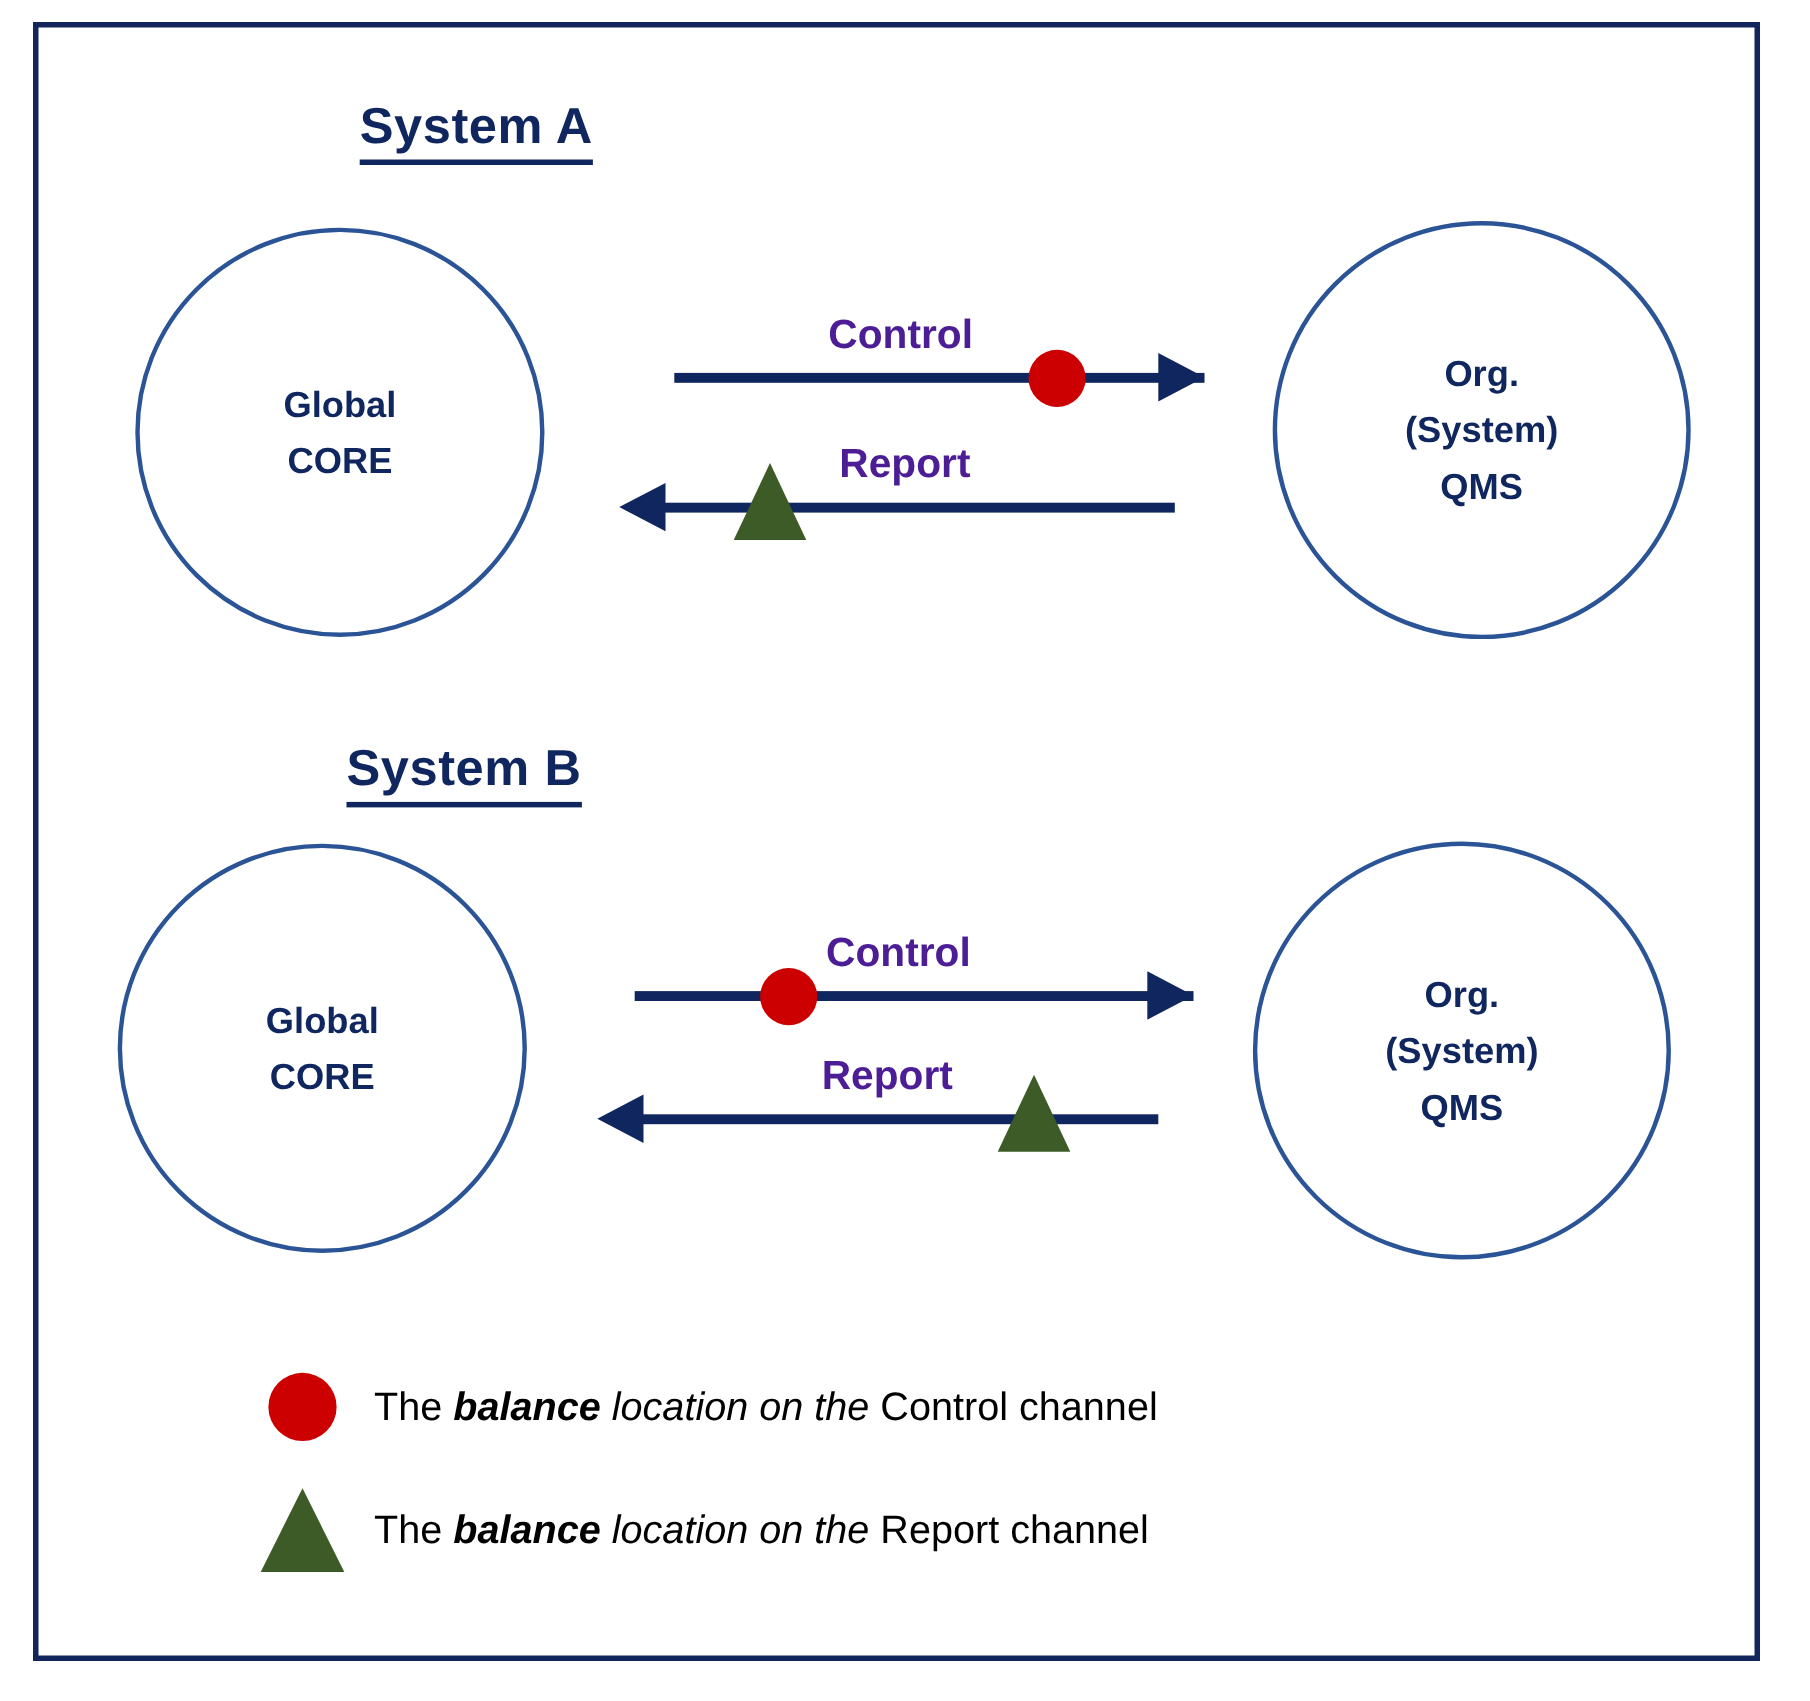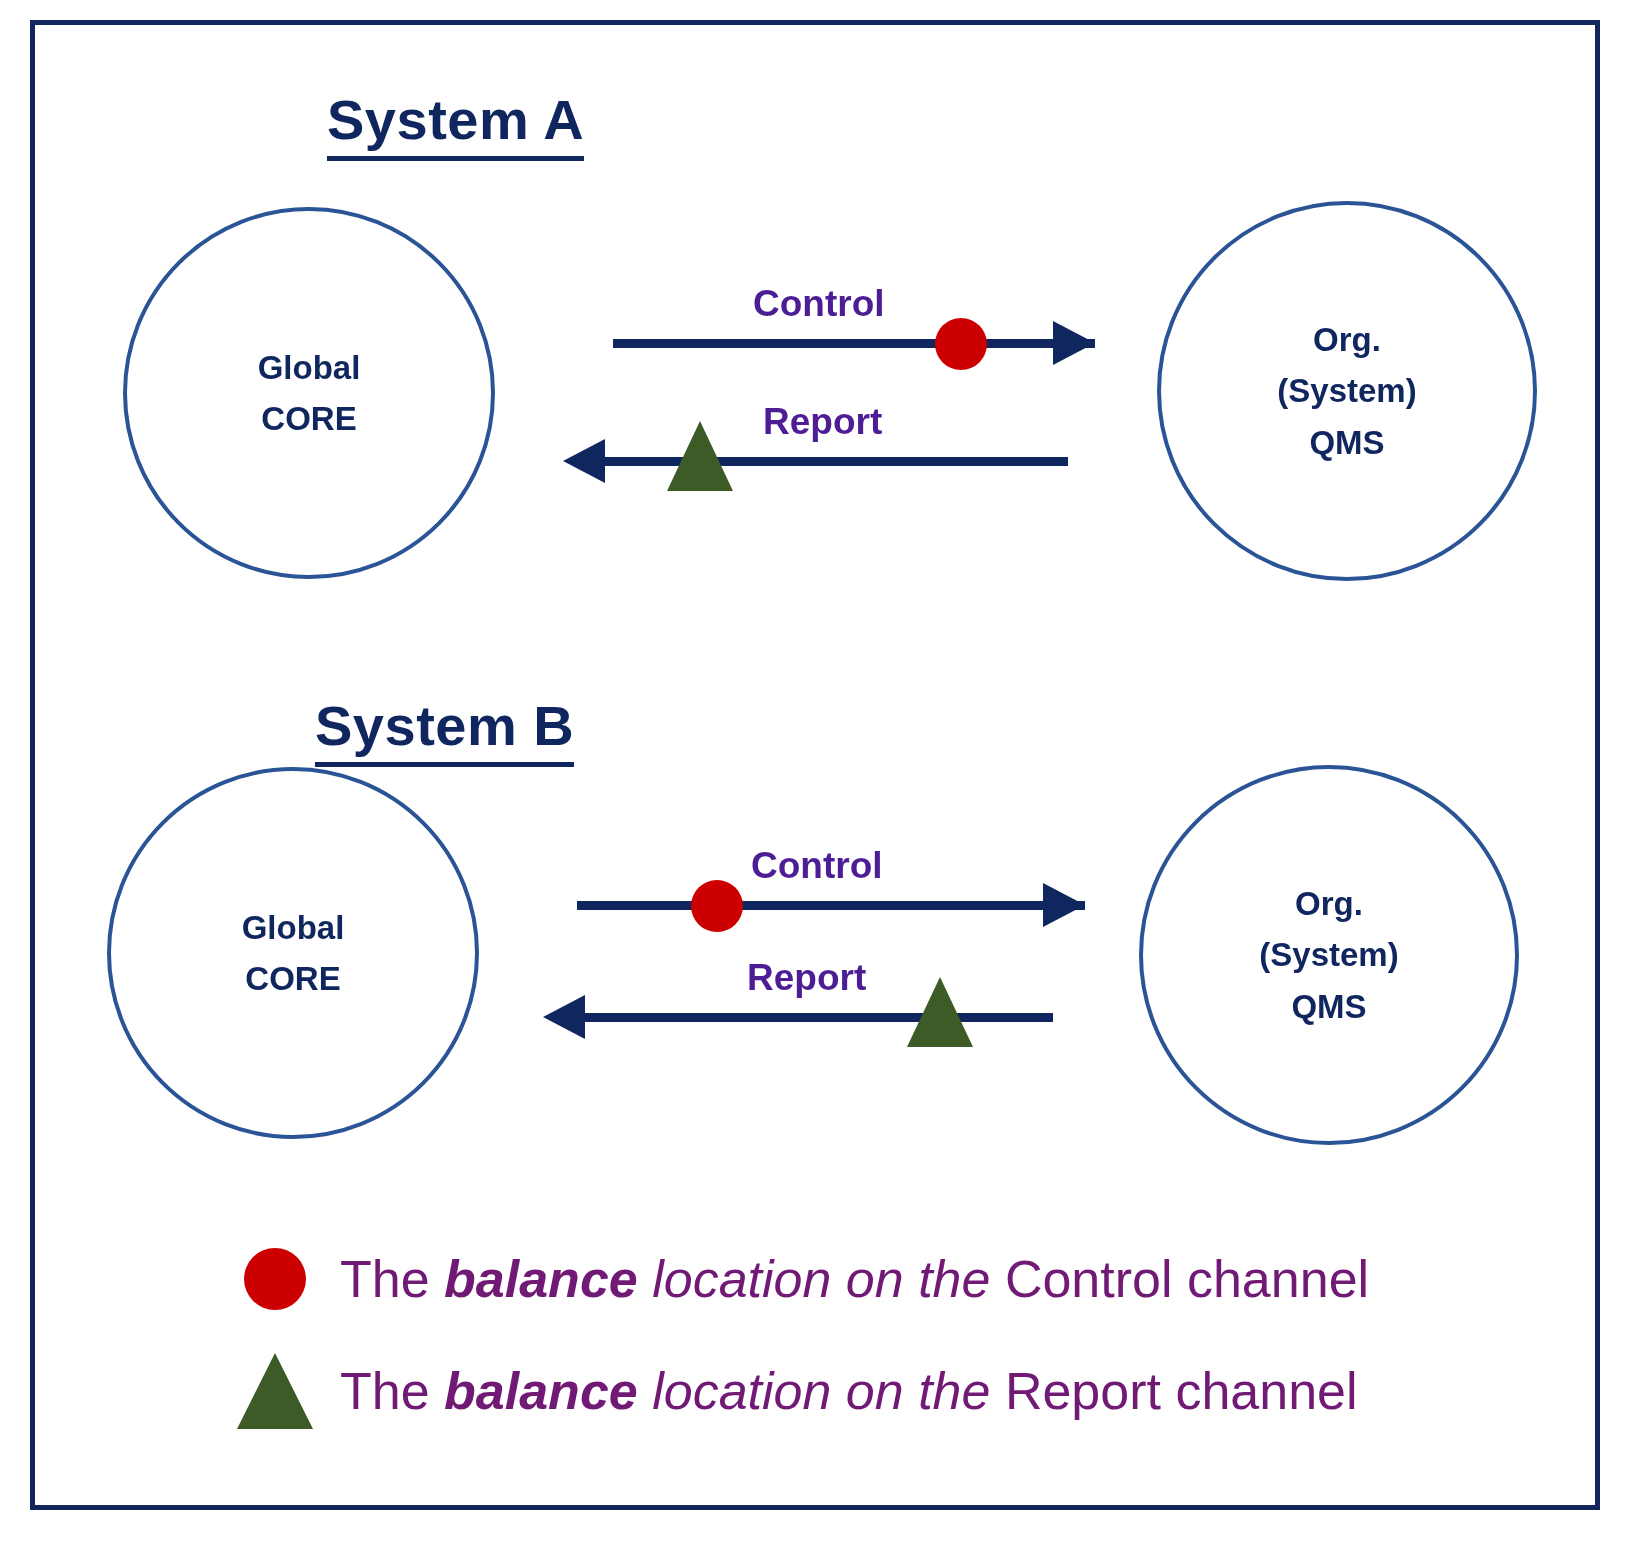--- a/index.html
+++ b/index.html
@@ -24,32 +24,32 @@
     width: 1570px;
     height: 1490px;
     border: 5px solid #13265c;
     box-sizing: border-box;
     background: #ffffff;
   }
   
   .section-title {
     position: absolute;
     font-weight: bold;
-    font-size: 56px;
+    font-size: 46px;
     color: #10265e;
     letter-spacing: 0.5px;
     white-space: nowrap;
   }
   .section-title .underline-text {
     border-bottom: 5px solid #10265e;
     padding-bottom: 4px;
     display: inline-block;
   }
   #title-a { left: 292px; top: 62px; }
-  #title-b { left: 280px; top: 668px; }
+  #title-b { left: 280px; top: 646px; }
 
   
   .node-circle {
     position: absolute;
     border: 4px solid #2a5496;
     border-radius: 50%;
     box-sizing: border-box;
     display: flex;
     flex-direction: column;
     align-items: center;
@@ -174,22 +174,22 @@
     background: #cc0000;
   }
   .legend-tri {
     width: 0;
     height: 0;
     border-left: 38px solid transparent;
     border-right: 38px solid transparent;
     border-bottom: 76px solid #3c5b26;
   }
   .legend-text {
-    font-size: 52px;
-    color: #701a75;
+    font-size: 36px;
+    color: #000000;
     white-space: nowrap;
     font-family: "Liberation Sans", sans-serif;
   }
   .legend-text .em {
     font-style: italic;
     font-weight: bold;
   }
   .legend-text .it {
     font-style: italic;
   }

